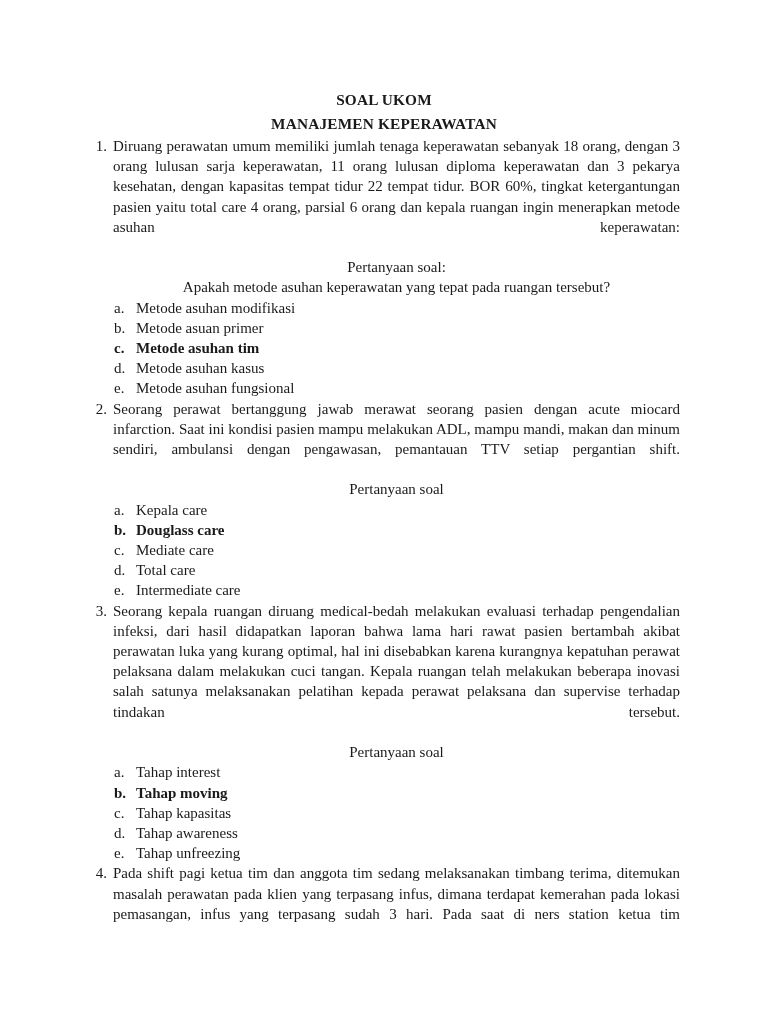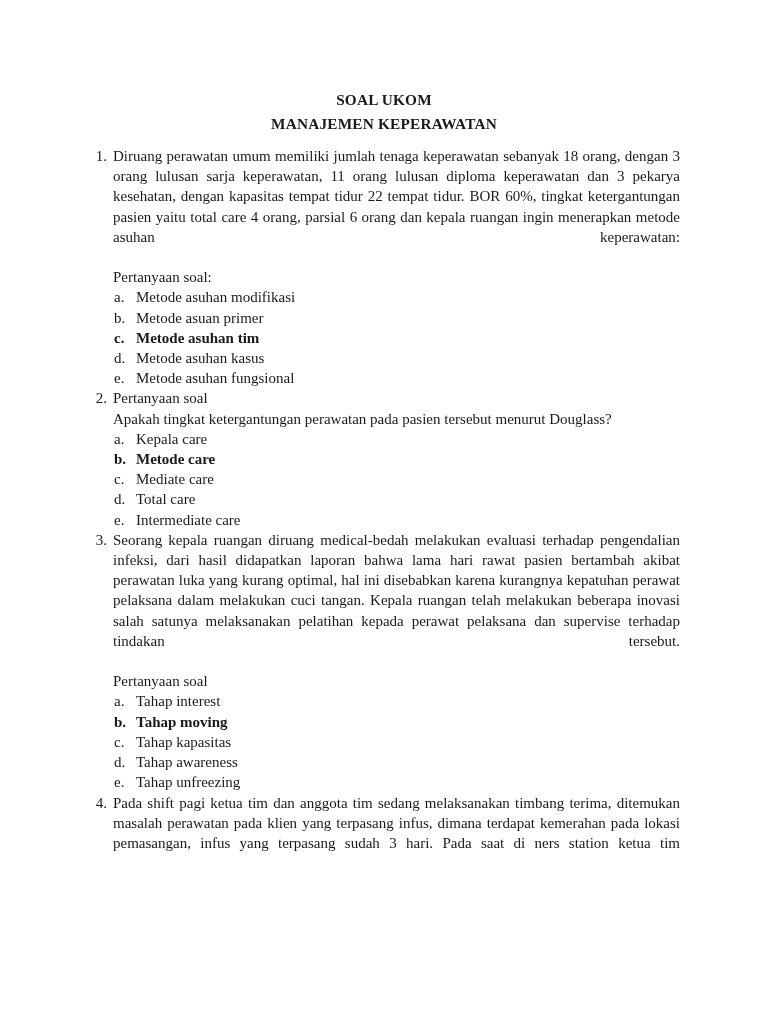--- a/index.html
+++ b/index.html
@@ -23,21 +23,20 @@
     padding: 88px 88px 0 88px;
   }
   .doc-title {
     text-align: center;
     font-weight: bold;
     font-size: 15.3px;
     line-height: 24px;
     letter-spacing: 0.2px;
   }
   .title-line-2 {
-    margin-bottom: 10px;
   }
   
   .qlist {
     margin: 0;
     padding: 0;
     list-style: none;
   }
   .question {
     position: relative;
     padding-left: 25px;
@@ -65,21 +64,21 @@
   .stem {
     text-align: justify;
   }
   
   .stem::after {
     content: "";
     display: inline-block;
     width: 100%;
   }
   .plain {
-    text-align: left;
+    text-align: center;
   }
   
   .options {
     margin: 0;
     padding: 0;
     list-style: none;
   }
   .option {
     position: relative;
     padding-left: 23px;
@@ -108,20 +107,21 @@
     <div>SOAL UKOM</div>
     <div class="title-line-2">MANAJEMEN KEPERAWATAN</div>
   </div>
 
   <ol class="qlist" id="question-list">
   <li class="question">
     <span class="qnum">1.</span>
     <div class="qbody">
       <p class="stem">Diruang perawatan umum memiliki jumlah tenaga keperawatan sebanyak 18 orang, dengan 3 orang lulusan sarja keperawatan, 11 orang lulusan diploma keperawatan dan 3 pekarya kesehatan, dengan kapasitas tempat tidur 22 tempat tidur. BOR 60%, tingkat ketergantungan pasien yaitu total care 4 orang, parsial 6 orang dan kepala ruangan ingin menerapkan metode asuhan keperawatan:</p>
       <p class="plain">Pertanyaan soal:</p>
+      <p class="plain">Apakah metode asuhan keperawatan yang tepat pada ruangan tersebut?</p>
       <ul class="options">
   <li class="option">
     <span class="opt-letter">a.</span>
     <span>Metode asuhan modifikasi</span>
   </li>
 
   <li class="option">
     <span class="opt-letter">b.</span>
     <span>Metode asuan primer</span>
   </li>
@@ -140,31 +140,31 @@
     <span class="opt-letter">e.</span>
     <span>Metode asuhan fungsional</span>
   </li>
 </ul>
     </div>
   </li>
 
   <li class="question">
     <span class="qnum">2.</span>
     <div class="qbody">
+      <p class="stem">Seorang perawat bertanggung jawab merawat seorang pasien dengan acute miocard infarction. Saat ini kondisi pasien mampu melakukan ADL, mampu mandi, makan dan minum sendiri, ambulansi dengan pengawasan, pemantauan TTV setiap pergantian shift.</p>
       <p class="plain">Pertanyaan soal</p>
-      <p class="plain">Apakah tingkat ketergantungan perawatan pada pasien tersebut menurut Douglass?</p>
       <ul class="options">
   <li class="option">
     <span class="opt-letter">a.</span>
     <span>Kepala care</span>
   </li>
 
   <li class="option correct">
     <span class="opt-letter">b.</span>
-    <span>Metode care</span>
+    <span>Douglass care</span>
   </li>
 
   <li class="option">
     <span class="opt-letter">c.</span>
     <span>Mediate care</span>
   </li>
 
   <li class="option">
     <span class="opt-letter">d.</span>
     <span>Total care</span>

